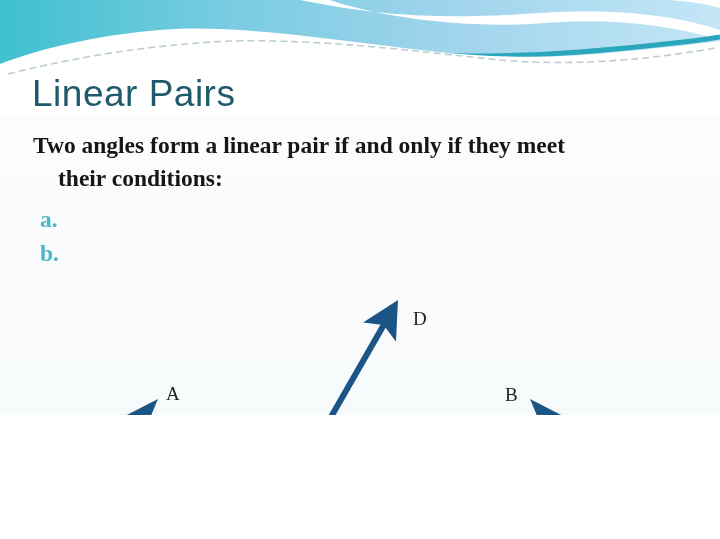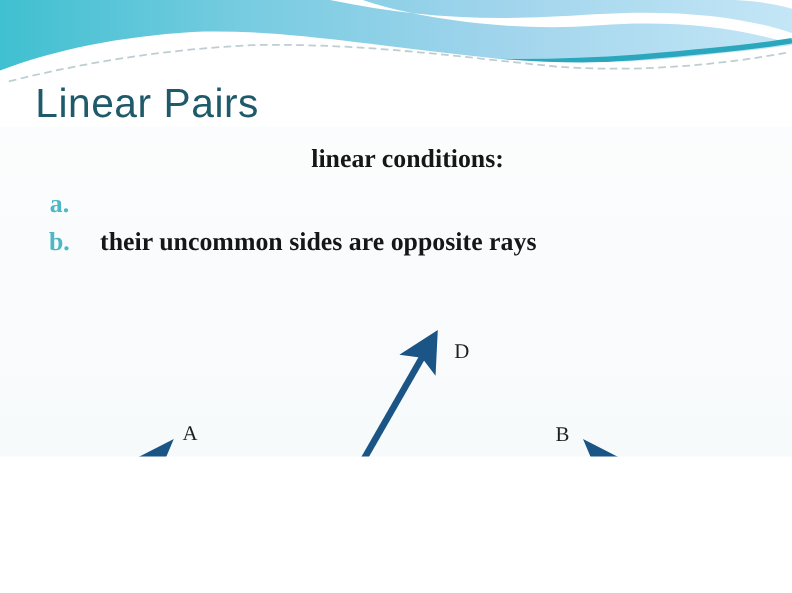--- a/index.html
+++ b/index.html
@@ -6,21 +6,20 @@
   body {
     width: 720px; height: 539px;
     font-family: "Liberation Serif", serif;
     background: #ffffff;
   }
   .slide {
     position: relative;
     width: 720px; height: 415px;
     background: linear-gradient(180deg, #fdfefe 0%, #fafbfc 55%, #f7fafb 100%);
     overflow: hidden;
-    text-align: center;
   }
   .header-svg {
     position: absolute; top: 0; left: 0;
     width: 720px; height: 115px; display: block;
   }
   .page-title {
     position: absolute; left: 32px; top: 74px;
     font-family: "Liberation Sans", sans-serif;
     font-size: 37px; line-height: 40px;
     letter-spacing: 0.5px;
@@ -69,28 +68,28 @@
     <path d="M330,49 C420,58 500,58 580,52 C640,47 690,42 720,37" fill="none" stroke="#2aa6bd" stroke-width="5"></path>
 
     <path d="M0,64 C50,45 110,33 175,29 C250,26 330,40 430,51 C500,59 560,58 620,52 C670,47 700,44 720,41 L720,115 L0,115 Z" fill="#ffffff"></path>
 
     <path d="M8,74 C80,56 150,45 230,41 C330,39 420,52 500,60 C580,67 660,58 715,48" fill="none" stroke="#9ab4b8" stroke-width="1.6" stroke-dasharray="7 4" opacity="0.65"></path>
   </svg>
 
   <div class="page-title">Linear Pairs</div>
 
   <div class="content">
-    <div class="intro-line2">linear conditions:</div>
+    <div class="intro-line1">Two angles form a linear pair if and only if they meet</div>
+    <div class="intro-line2">their conditions:</div>
     <div class="items">
       <div class="item">
         <span class="item-marker">a.</span>
       </div>
       <div class="item">
         <span class="item-marker">b.</span>
-        <span class="item-text">their uncommon sides are opposite rays</span>
       </div>
     </div>
   </div>
 
   <svg class="diagram-svg" viewBox="0 0 720 539" aria-hidden="true">
 
     <line x1="150" y1="424.5" x2="545" y2="424.5" stroke="#dceef8" stroke-width="6"></line>
 
     <line x1="127" y1="418" x2="561" y2="418" stroke="#1b5586" stroke-width="6"></line>
 

